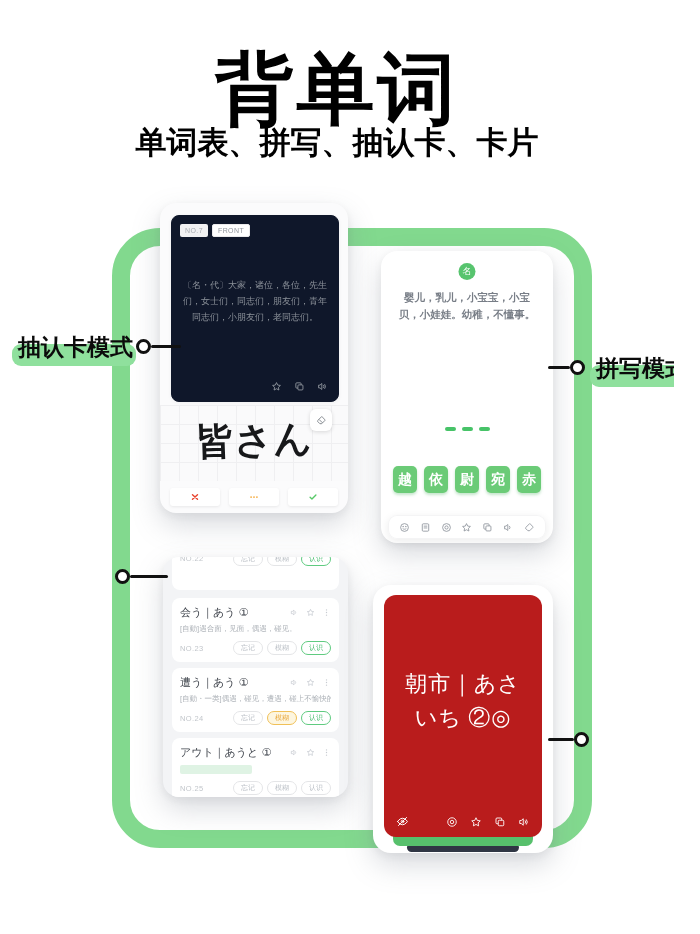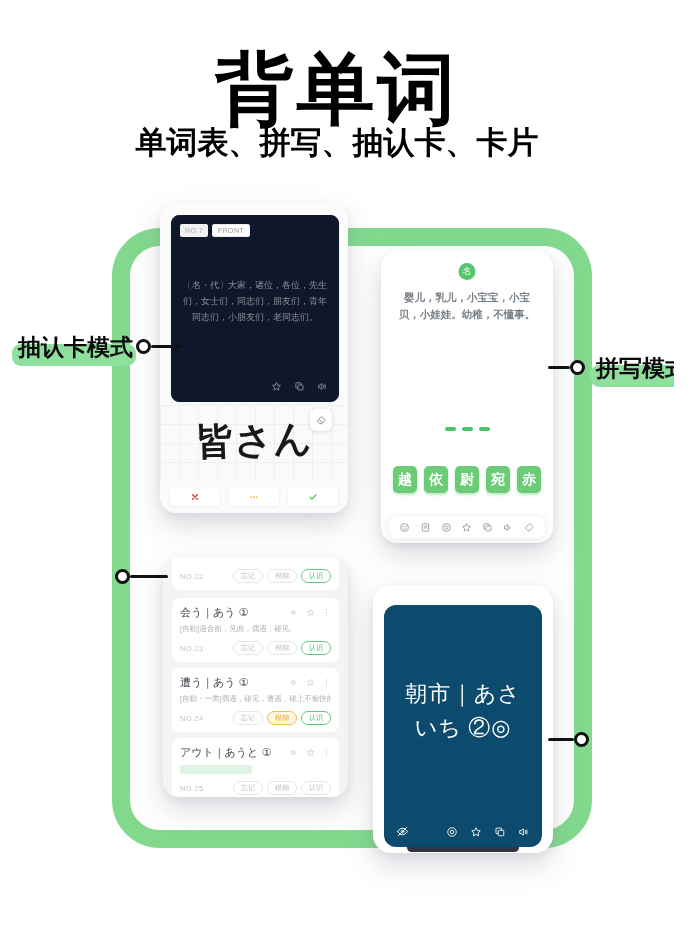--- a/index.html
+++ b/index.html
@@ -58,21 +58,21 @@
            font-weight:700;display:flex;align-items:center;justify-content:center;
            box-shadow:0 2px 3px rgba(90,180,110,.35);}
   .sp-toolbar{position:absolute;left:7px;right:7px;bottom:4px;height:24px;background:#fff;
               border-radius:9px;box-shadow:0 2px 8px rgba(0,0,0,.08),inset 0 0 0 1px #F4F4F5;
               display:flex;align-items:center;justify-content:space-around;padding:0 6px;color:#8A9099;}
   .sp-toolbar .ic{width:11px;height:11px;}
   
   .wl{left:163px;top:557px;width:185px;height:240px;background:#F3F4F6;overflow:hidden;}
   .wl-block{position:absolute;left:9px;right:9px;background:#fff;border-radius:8px;
             padding:7px 8px;box-sizing:border-box;}
-  .wl-block--a{top:-30px;height:63px;display:flex;align-items:flex-end;}
+  .wl-block--a{top:-30px;height:63px;display:flex;}
   .wl-block--b{top:41px;height:64px;}
   .wl-block--c{top:111px;height:64px;}
   .wl-block--d{top:181px;height:70px;}
   .wl-word-row{display:flex;align-items:center;justify-content:space-between;}
   .wl-word{font-size:11px;font-weight:400;color:#3E434B;}
   .wl-icons{display:flex;gap:7px;align-items:center;color:#C6CAD0;}
   .wl-icons .ic{width:9px;height:9px;}
   .wl-def{font-size:7.5px;color:#ACB1B7;margin-top:4px;white-space:nowrap;overflow:hidden;}
   .wl-foot{display:flex;align-items:center;justify-content:space-between;margin-top:7px;width:100%;}
   .wl-block--a .wl-foot{margin-top:0;}
@@ -82,21 +82,21 @@
         font-size:7px;display:flex;align-items:center;background:#fff;box-sizing:border-box;}
   .pill--green{border:1.2px solid #5FCB80;color:#4CBE72;}
   .pill--yellow{border:1.2px solid #F0C057;color:#E9A93F;background:#FDF6E0;}
   .wl-bar{height:9px;width:72px;background:#DFF3E4;border-radius:2px;margin-top:5px;}
   
   .cm{left:373px;top:585px;width:180px;height:268px;border-radius:18px;}
   .cm-strip-dark{position:absolute;left:34px;right:34px;top:258px;height:9px;background:#303644;
                  border-radius:5px;}
   .cm-strip-green{position:absolute;left:20px;right:20px;top:250px;height:11px;background:#57C06C;
                   border-radius:0 0 7px 7px;}
-  .cm-blue{position:absolute;left:11px;top:20px;right:11px;height:242px;background:#0c4a6e;
+  .cm-blue{position:absolute;left:11px;top:10px;right:11px;height:242px;background:#b91c1c;
            border-radius:12px;}
   .cm-word{position:absolute;top:72px;left:10px;right:10px;color:#fff;text-align:center;
            font-family:"Liberation Serif","DejaVu Serif",serif;font-size:22px;line-height:1.55;
            letter-spacing:1px;}
   .cm-left{position:absolute;left:12px;bottom:9px;color:#fff;}
   .cm-left .ic{width:13px;height:13px;}
   .cm-right{position:absolute;right:12px;bottom:9px;display:flex;gap:12px;color:#fff;}
   .cm-right .ic{width:12px;height:12px;}
   
   .callout{position:absolute;font-size:23px;font-weight:800;color:#0B0B0B;z-index:6;white-space:nowrap;}

